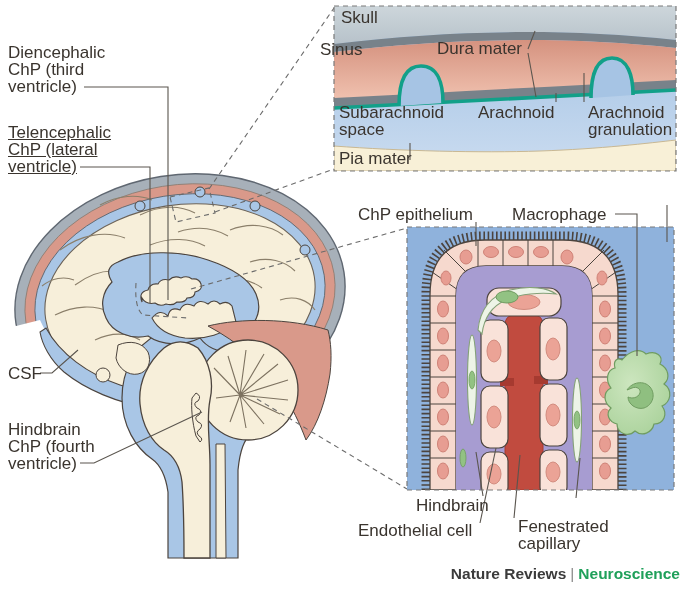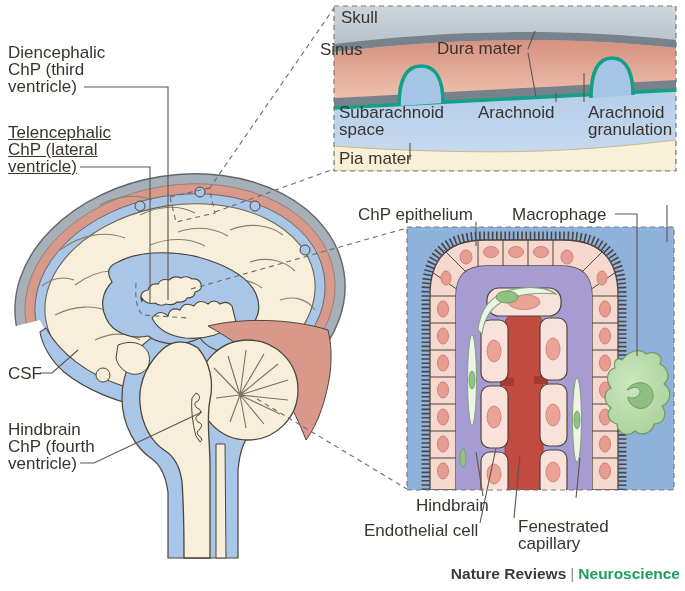--- a/index.html
+++ b/index.html
@@ -251,21 +251,21 @@
 <div class="lbl" style="left:478px;top:104px;">Arachnoid</div>
 <div class="lbl" style="left:588px;top:104px;">
   <div>Arachnoid</div>
   <div>granulation</div>
 </div>
 <div class="lbl" style="left:339px;top:150px;">Pia mater</div>
 
 <div class="lbl" style="left:358px;top:206px;">ChP epithelium</div>
 <div class="lbl" style="left:486px;top:206px;margin-left:26px;">Macrophage</div>
 <div class="lbl" style="left:416px;top:497px;">Hindbrain</div>
-<div class="lbl" style="left:358px;top:522px;margin-left:6px;">Endothelial cell</div>
+<div class="lbl" style="left:358px;top:522px;">Endothelial cell</div>
 <div class="lbl" style="left:518px;top:518px;">
   <div>Fenestrated</div>
   <div>capillary</div>
 </div>
 
 <div class="caption">
   <span class="journal">Nature Reviews</span><span class="sep">|</span><span class="field">Neuroscience</span>
 </div>
 
 </div>

